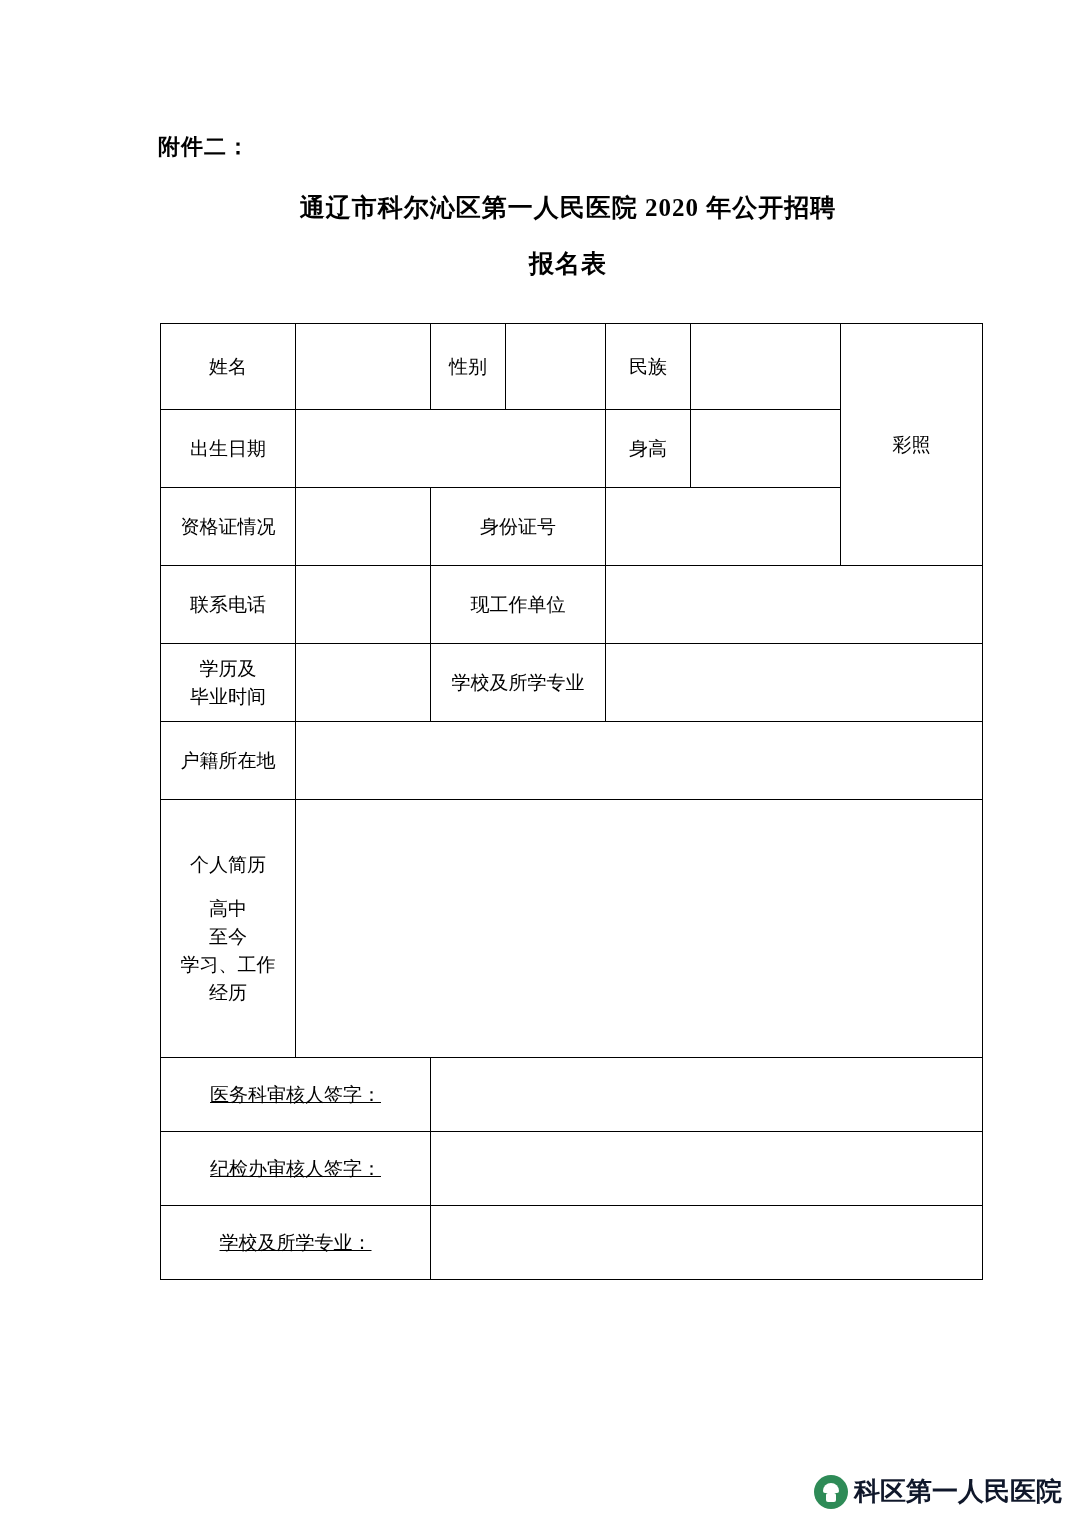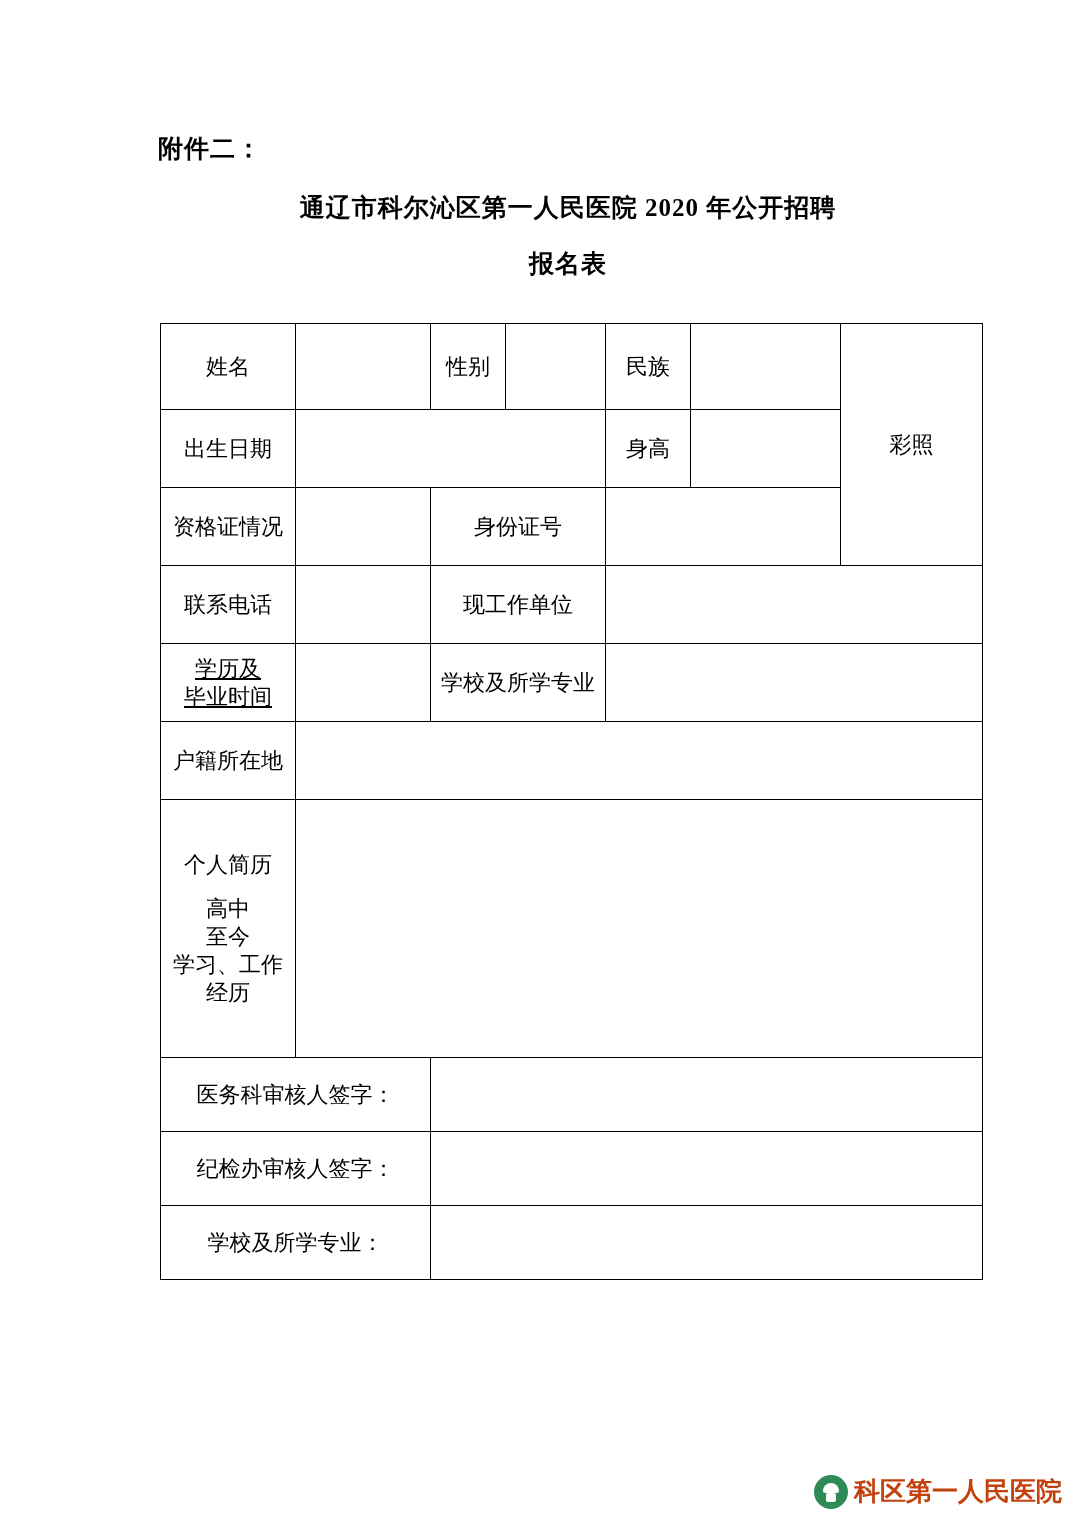--- a/index.html
+++ b/index.html
@@ -18,21 +18,21 @@
   .page {
     position: absolute;
     left: 0; top: 0;
     width: 1080px;
     height: 1527px;
   }
   .attach-label {
     position: absolute;
     left: 158px;
     top: 132px;
-    font-size: 25px;
+    font-size: 22px;
     font-weight: bold;
     letter-spacing: 1px;
     font-family: Liberation Serif, serif;
   }
   .title-block {
     position: absolute;
     left: 158px;
     top: 180px;
     width: 820px;
     text-align: center;
@@ -46,35 +46,35 @@
   table.form {
     position: absolute;
     left: 160px;
     top: 323px;
     width: 822px;
     border-collapse: collapse;
     table-layout: fixed;
   }
   table.form td {
     border: 1px solid #000000;
-    font-size: 22px;
+    font-size: 19px;
     text-align: center;
     vertical-align: middle;
     padding: 0 2px;
     line-height: 28px;
   }
   .r1 { height: 86px; }
   .r2 { height: 78px; }
   .r3 { height: 78px; padding-left: 12px; }
   .r4 { height: 78px; padding-left: 28px; }
   .r5 { height: 78px; }
   .r6 { height: 78px; padding-left: 48px; }
   .r7 { height: 258px; }
-  .r8 { height: 74px; }
-  .multi { line-height: 26px; text-decoration: underline; }
+  .r8 { height: 74px; text-decoration: underline; }
+  .multi { line-height: 26px; }
   .resume-label {
     vertical-align: middle;
     line-height: 38px;
     font-size: 19px;
   }
   .resume-label .gap { display: block; height: 16px; }
   .sign-label {
     text-align: center;
     font-size: 19px;
   }
@@ -106,21 +106,21 @@
     content: "";
     position: absolute;
     left: 12px; top: 18px;
     width: 10px; height: 9px;
     background: #ffffff;
     border-radius: 2px;
   }
   .footer-text {
     font-size: 26px;
     font-weight: bold;
-    color: #c2410c;
+    color: #0f172a;
     letter-spacing: 0px;
   }
 </style>
 </head>
 <body>
 
 <div class="page">
 
   <div class="attach-label">附件二：</div>
 

